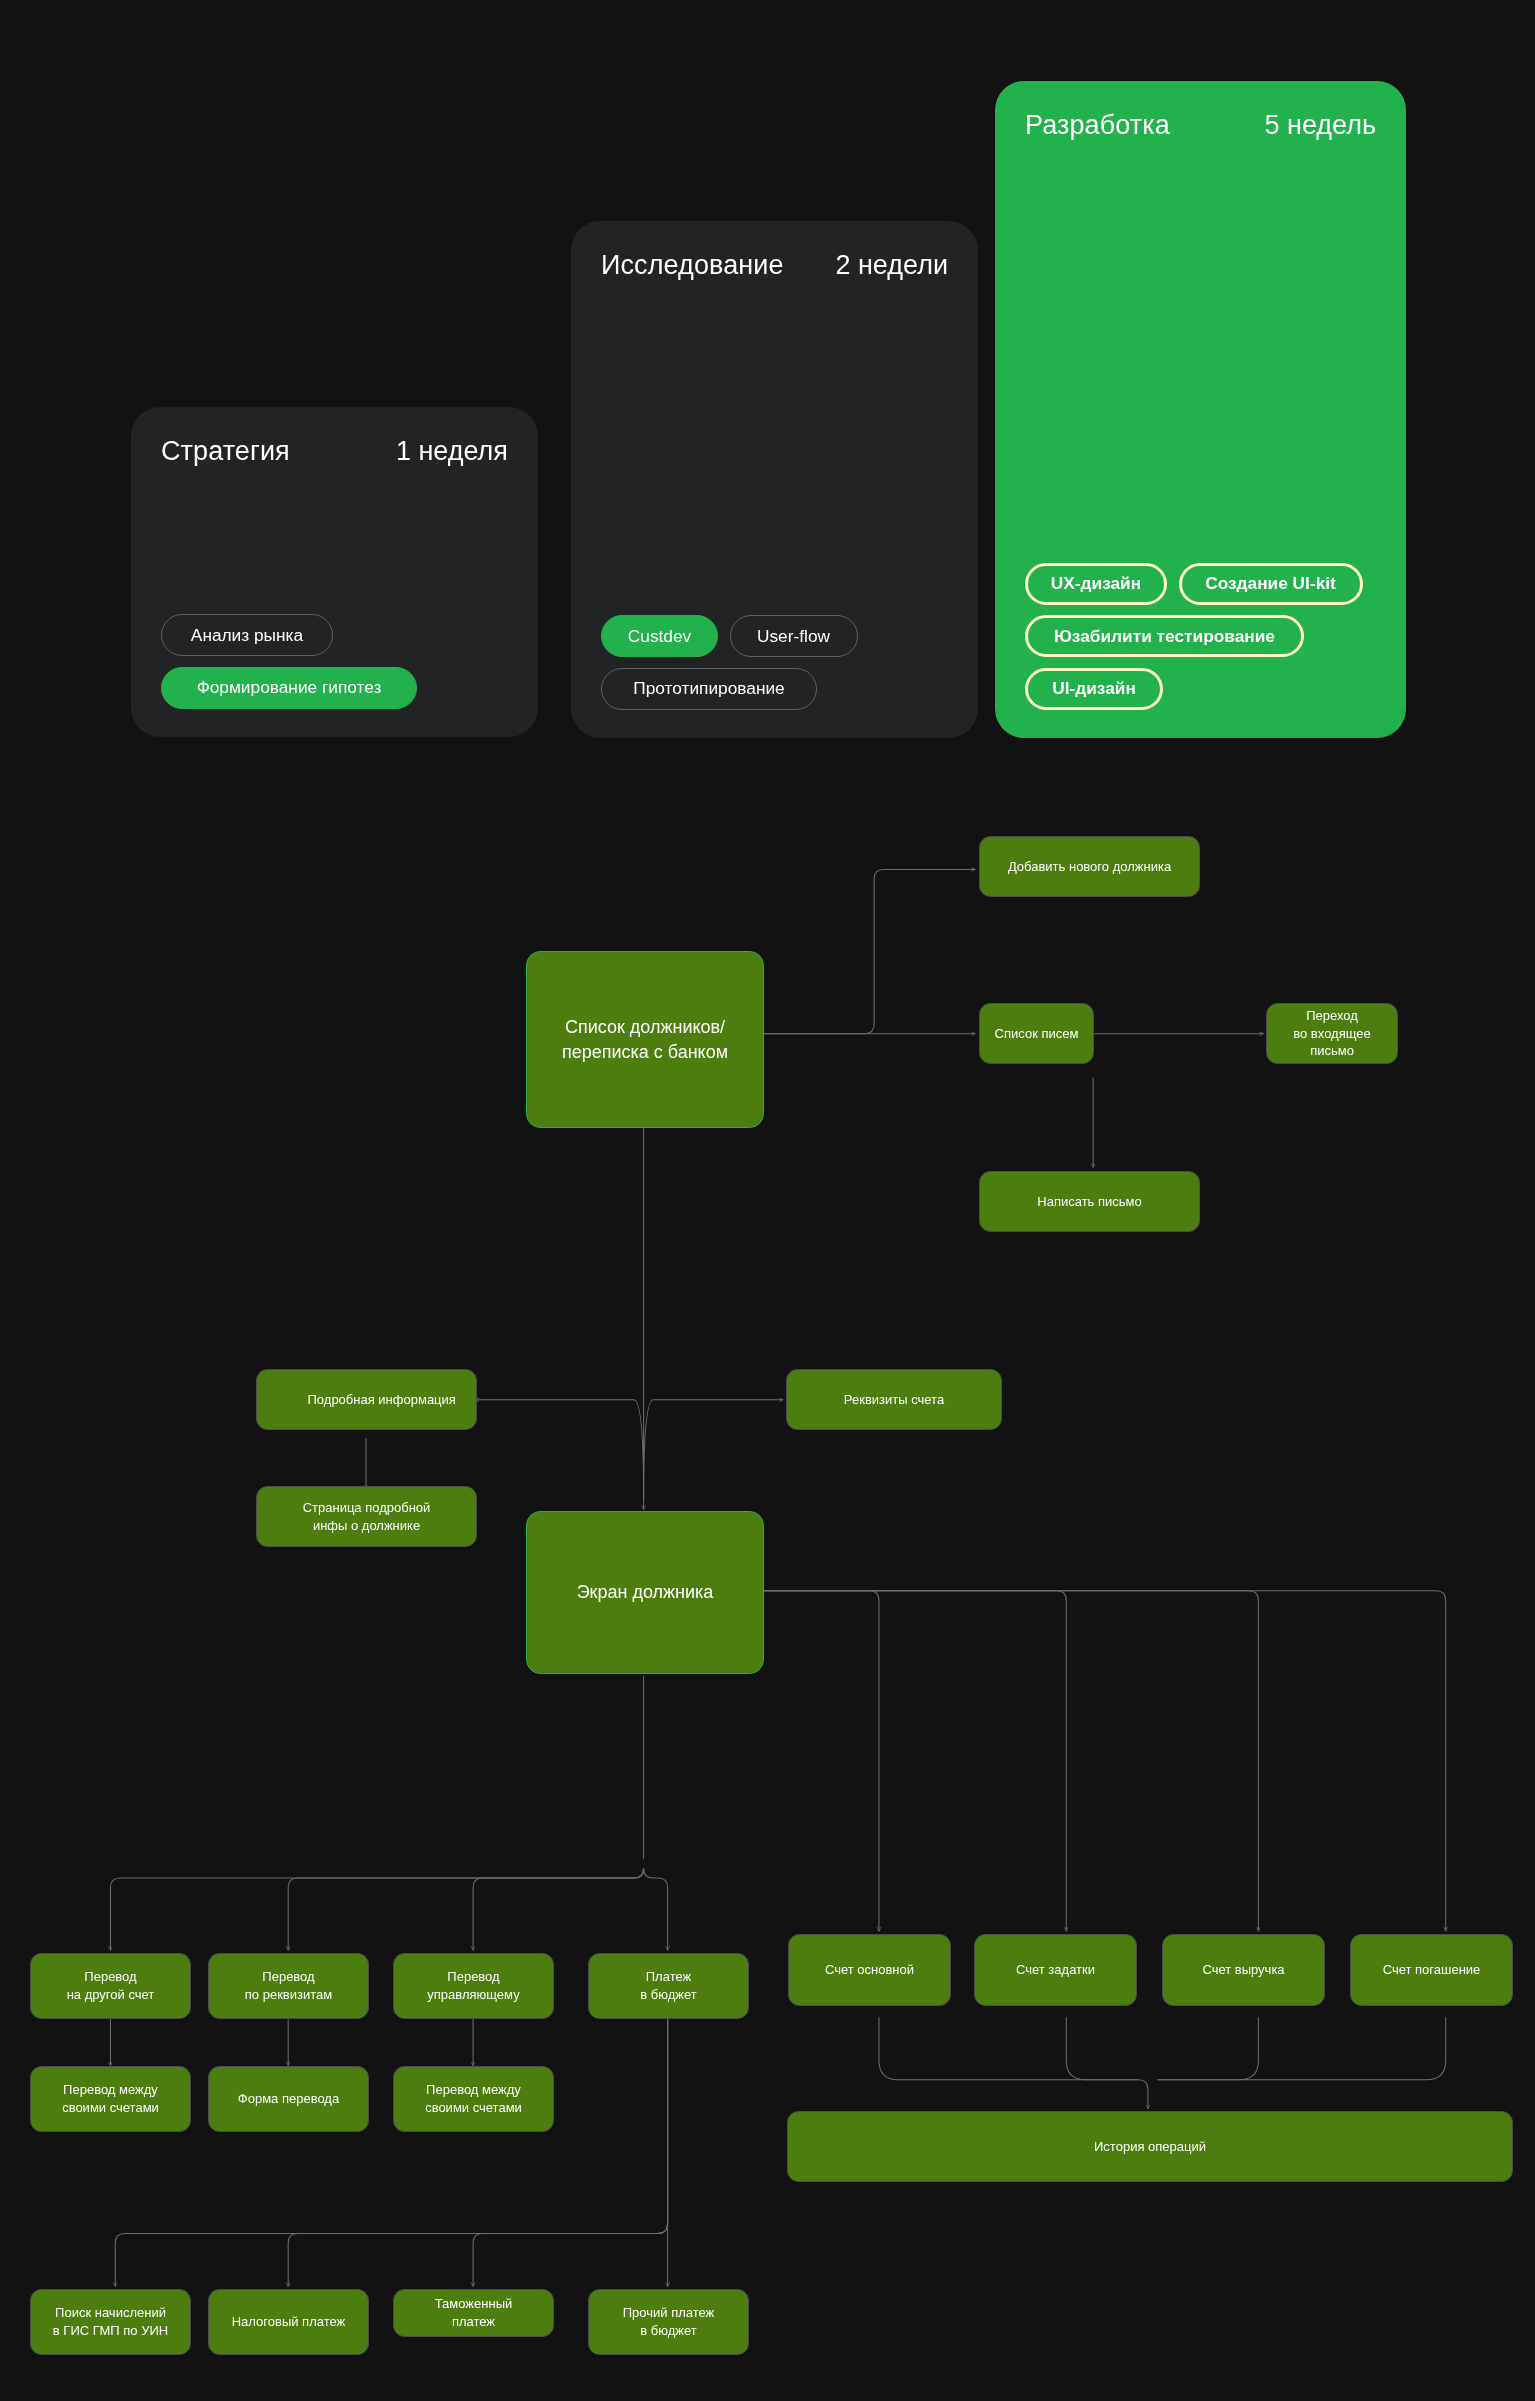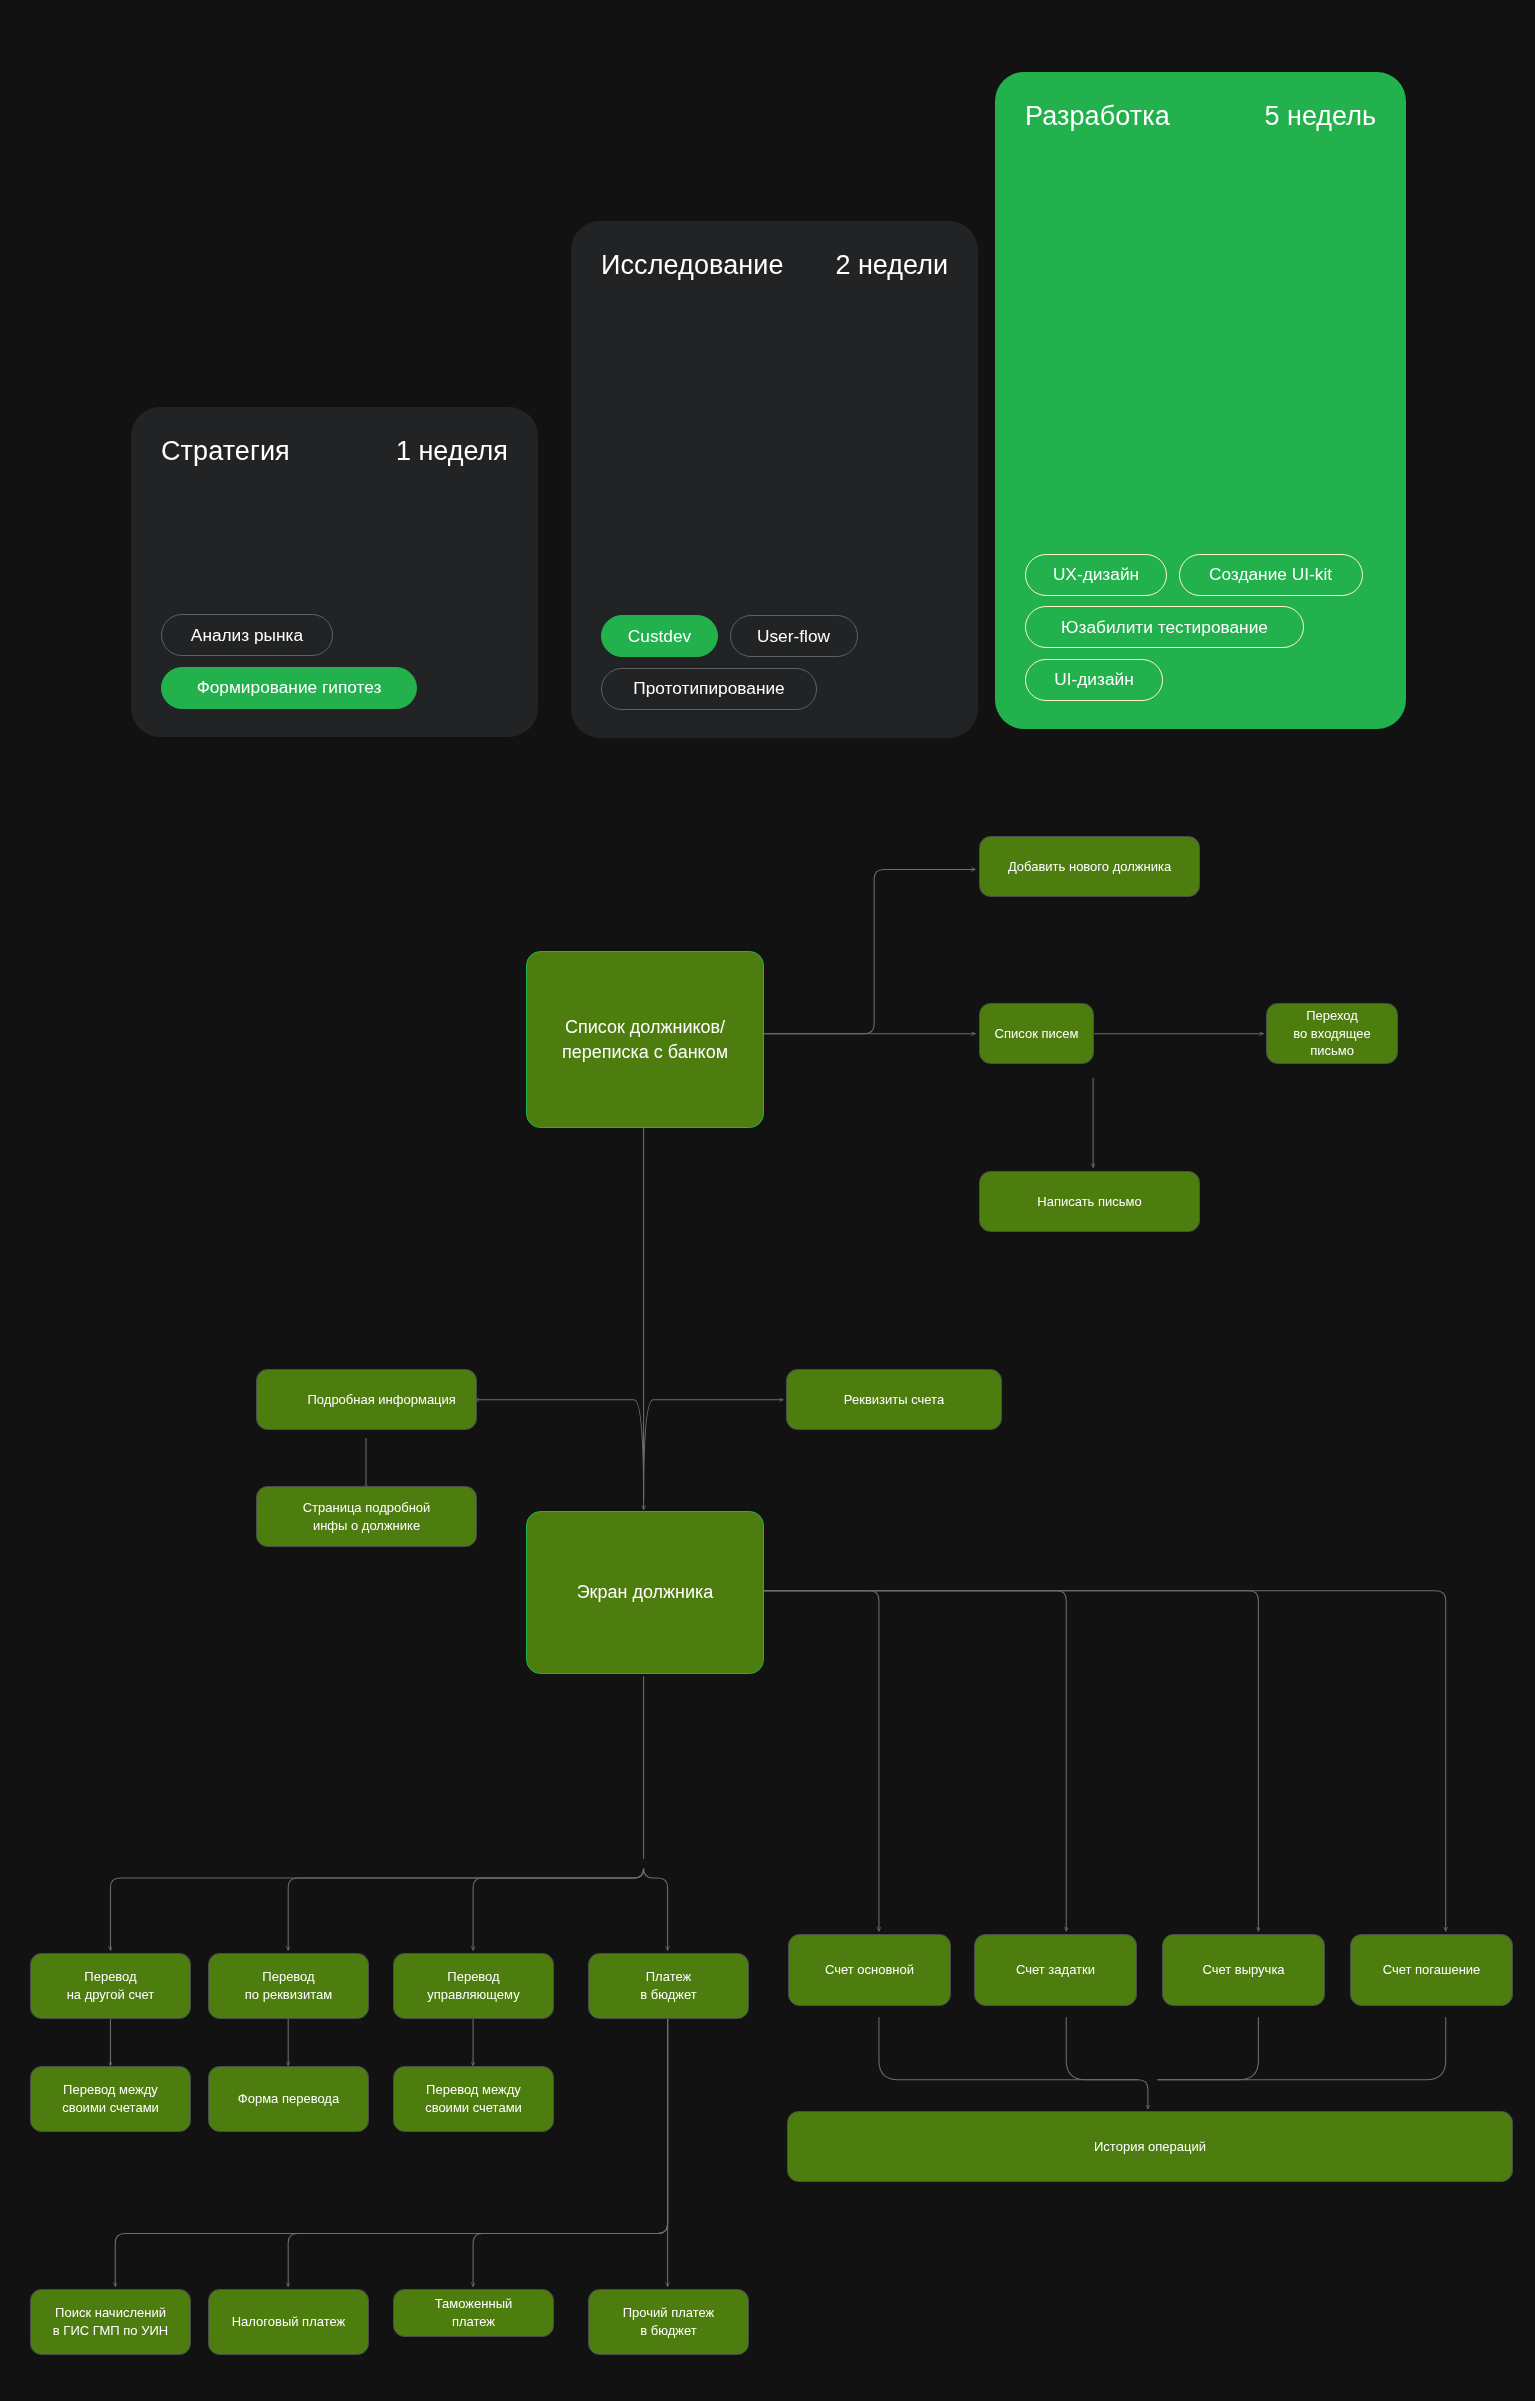--- a/index.html
+++ b/index.html
@@ -68,23 +68,24 @@
     border:1px solid #5e6062;
     color:#ffffff;
     background:transparent;
   }
   .tag.filled{
     background:#22b14c;
     color:#ffffff;
     border:1px solid #22b14c;
   }
   .tag.outline-light{
-    border:1px solid #fef9c3;
+    border:3px solid #fef9c3;
     color:#ffffff;
     background:transparent;
+    font-weight:bold;
   }
 
   
   #flow-svg{
     position:absolute;
     left:0; top:0;
     width:1536px;
     height:2405px;
     pointer-events:none;
   }
@@ -131,21 +132,21 @@
       <div class="card-title">Исследование</div>
       <div class="card-duration">2 недели</div>
     </div>
     <div class="tags">
       <div class="tag filled" style="width:117px;">Custdev</div>
       <div class="tag outline-dark" style="width:128px;">User-flow</div>
       <div class="tag outline-dark" style="width:216px;text-align:right;">Прототипирование</div>
     </div>
   </div>
 
-  <div class="card accent" style="left:995px; top:72px; width:411px; height:657px;">
+  <div class="card accent" style="left:995px; top:81px; width:411px; height:657px;">
     <div class="card-head">
       <div class="card-title">Разработка</div>
       <div class="card-duration">5 недель</div>
     </div>
     <div class="tags">
       <div class="tag outline-light" style="width:142px;">UX-дизайн</div>
       <div class="tag outline-light" style="width:184px;">Создание UI-kit</div>
       <div class="tag outline-light" style="width:279px;">Юзабилити тестирование</div>
       <div class="tag outline-light" style="width:138px;">UI-дизайн</div>
     </div>

